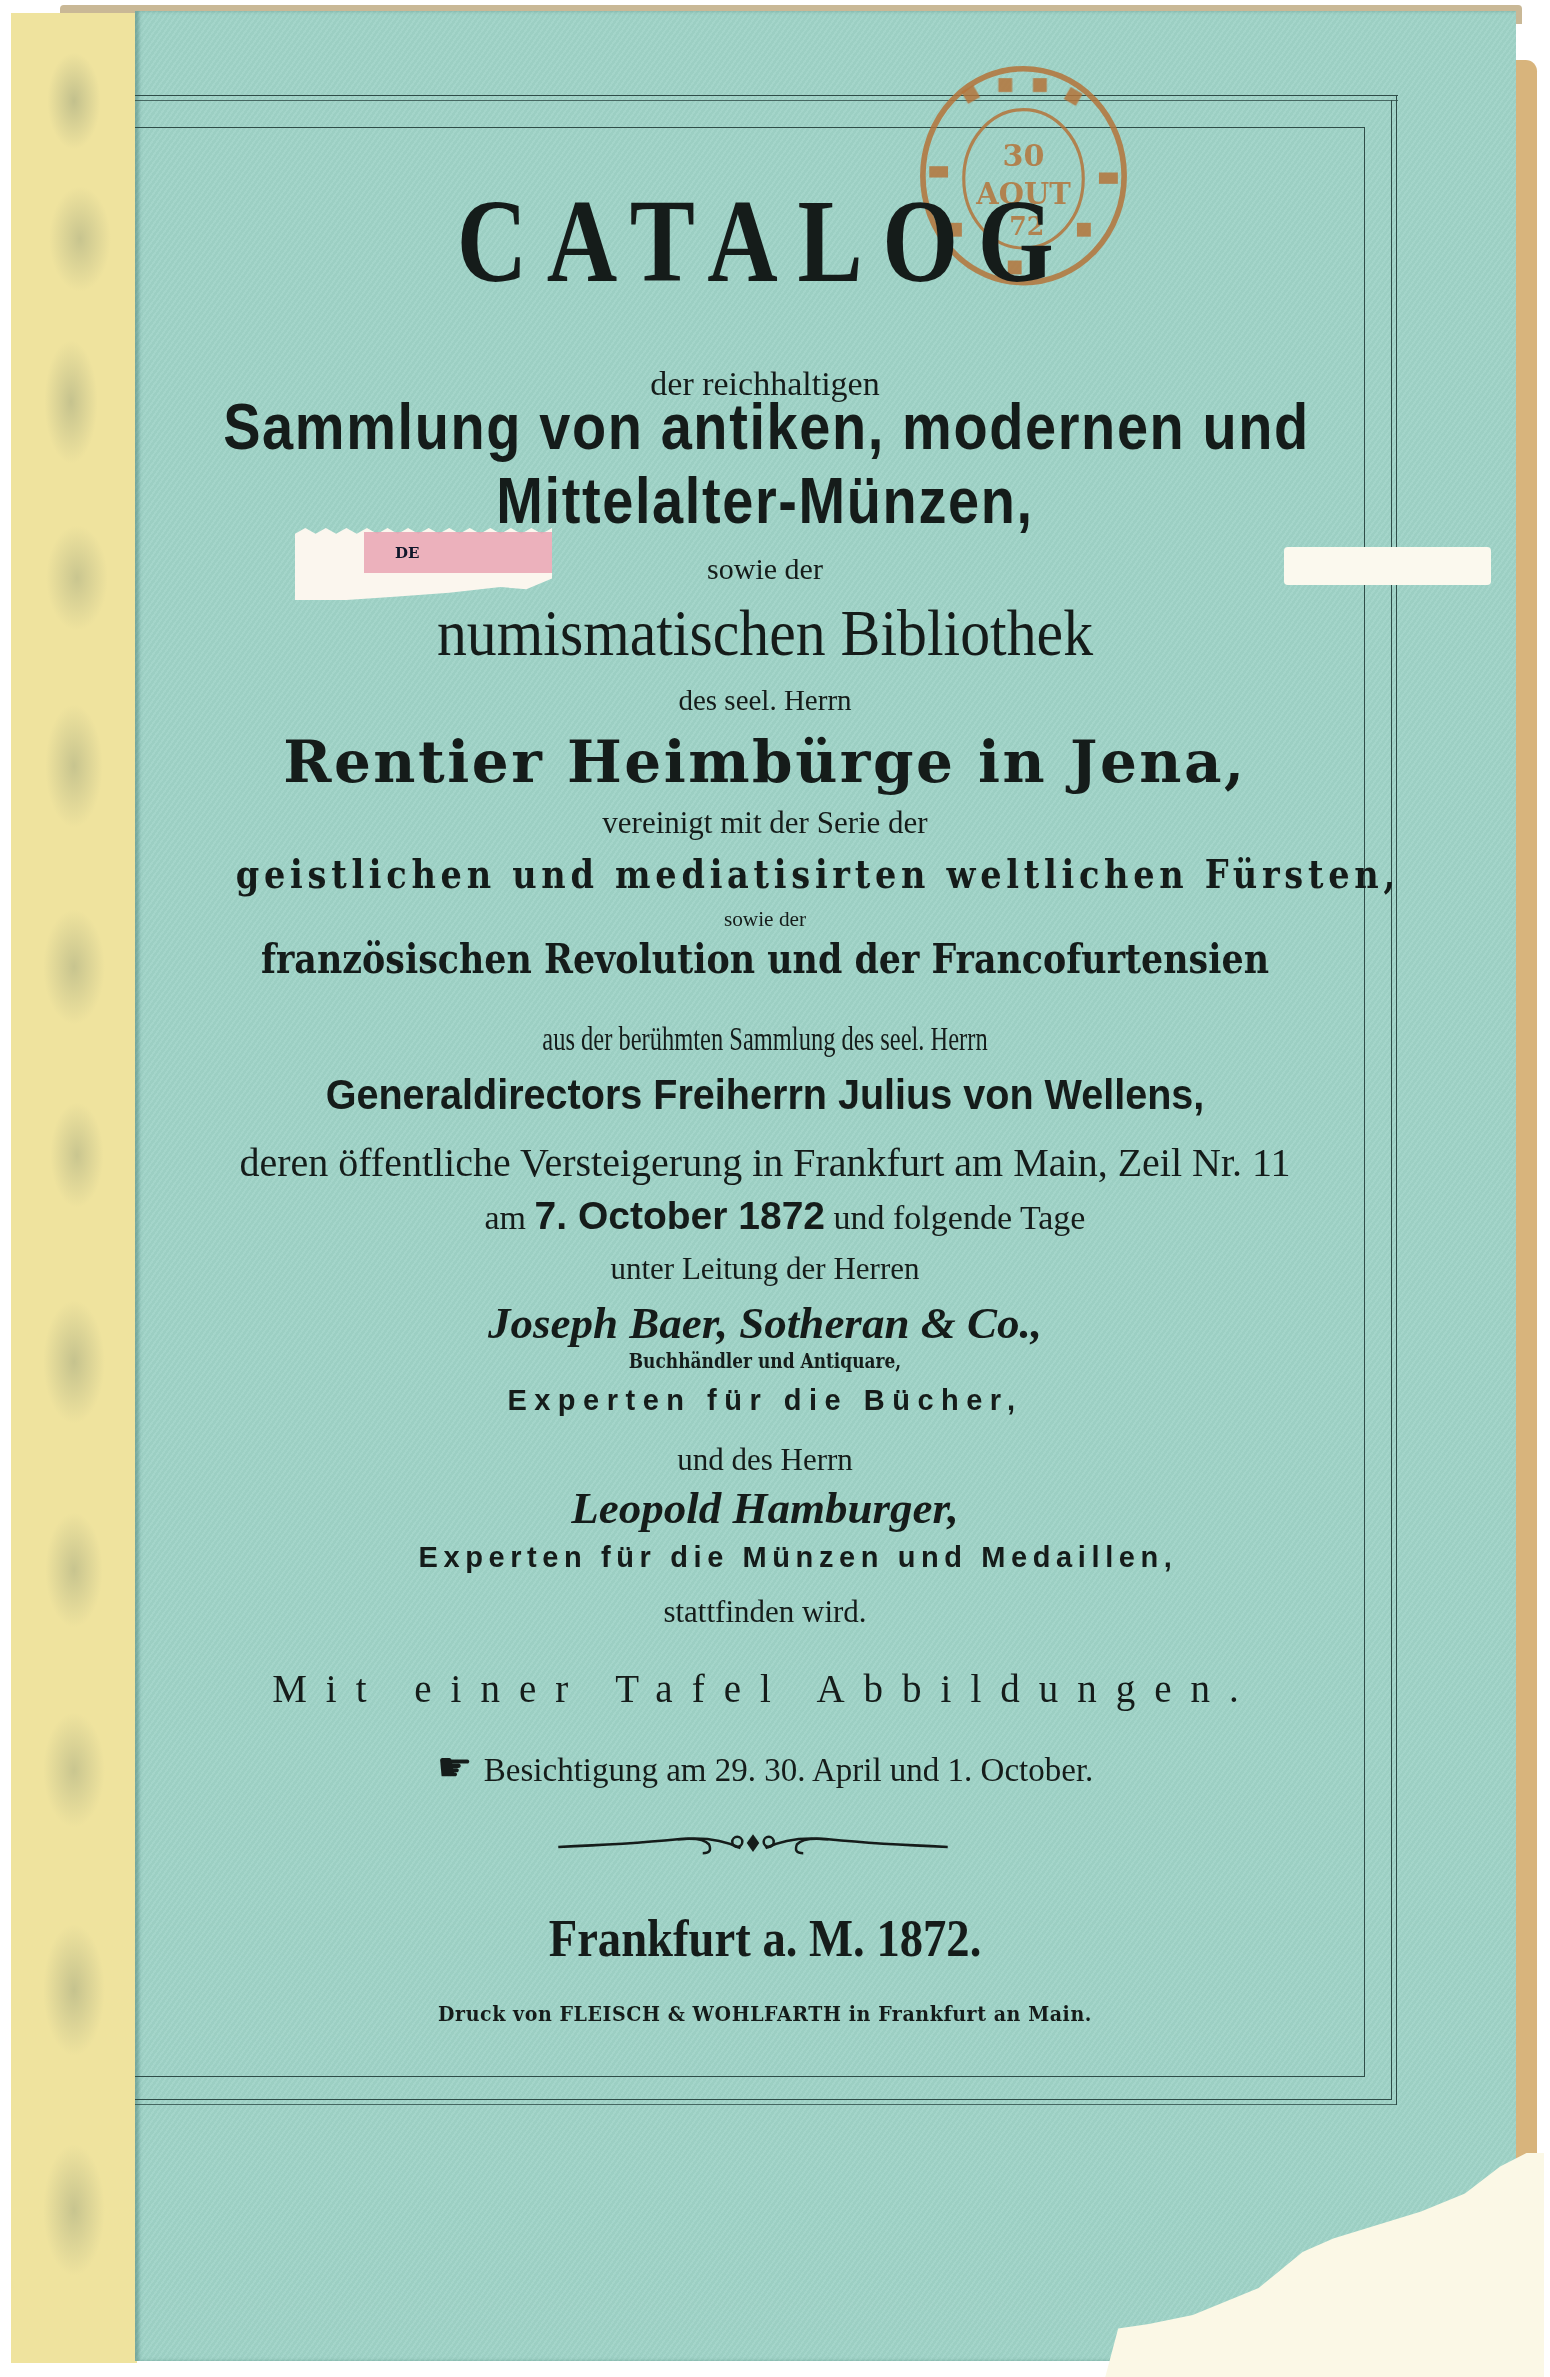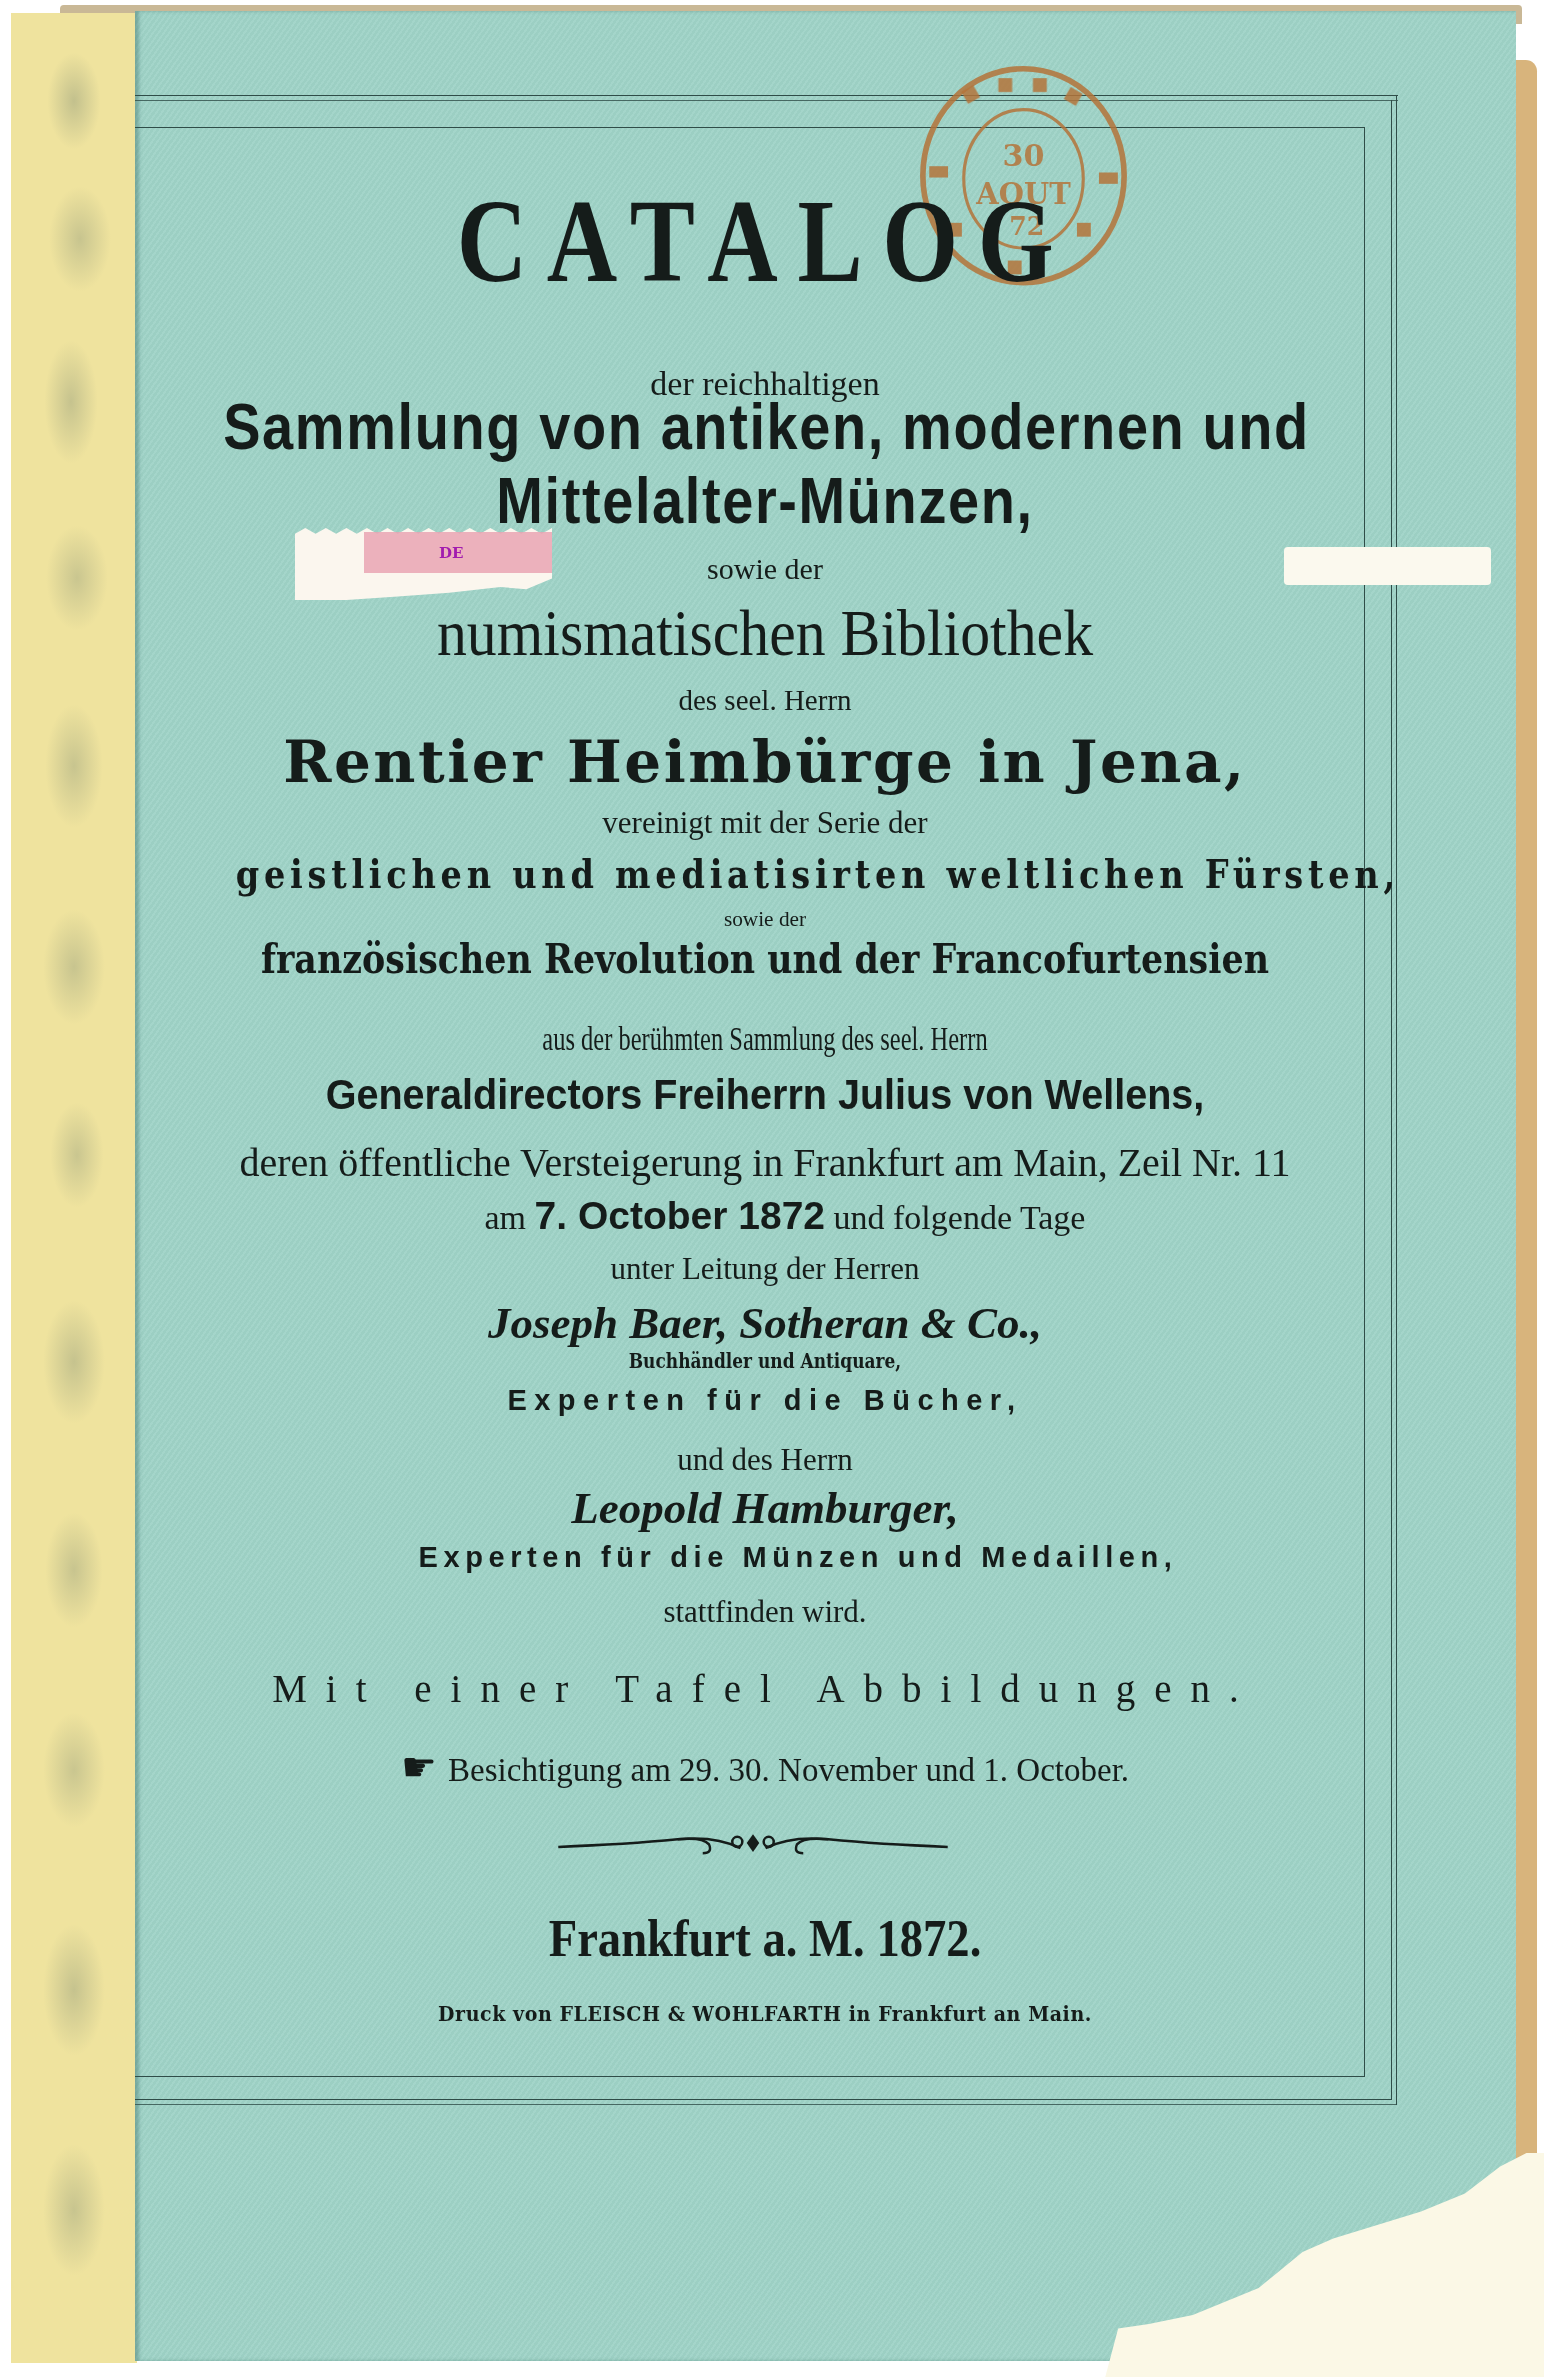--- a/index.html
+++ b/index.html
@@ -79,21 +79,21 @@
     <rect x="275" y="270" width="22" height="22"></rect>
     <rect x="165" y="330" width="22" height="22"></rect>
     <rect x="40" y="180" width="30" height="18"></rect>
     <rect x="310" y="190" width="30" height="18"></rect>
   </g>
 </svg>
 
 <div class="abs" style="left:295px;top:528px;width:257px;height:72px;">
   <div style="position:absolute;left:0;top:0;width:257px;height:72px;background:#fbf6ee;clip-path:polygon(0 8%,4% 0,8% 8%,12% 0,16% 8%,20% 0,24% 8%,28% 0,32% 8%,36% 0,40% 8%,44% 0,48% 8%,52% 0,56% 8%,60% 0,64% 8%,68% 0,72% 8%,76% 0,80% 8%,84% 0,88% 8%,92% 0,96% 8%,100% 0,100% 70%,90% 85%,80% 82%,60% 90%,40% 95%,20% 100%,0 100%);"></div>
   <div style="position:absolute;left:69px;top:3.8px;width:188px;height:41px;background:#e9a4b3;opacity:.85;"></div>
-  <div style="position:absolute;left:100px;top:16.3px;width:75px;height:19px;font:bold 15px 'DejaVu Serif',serif;color:#a21caf;margin-left:44px;">DE</div>
+  <div style="position:absolute;left:100px;top:16.3px;width:75px;height:19px;font:bold 15px 'DejaVu Serif',serif;color:#0f172a;">DE</div>
 </div>
 <div class="patch" style="left:1284px;top:547px;width:207px;height:38px;"></div>
 
 <div class="text lserif" style="top:182px;font-size:119px;font-weight:bold;letter-spacing:24px;line-height:119px;transform:scaleX(.82);">CATALOG</div>
 
 <div class="text lserif" style="top:333px;font-size:34px;margin-top:32px;">der reichhaltigen</div>
 
 <div class="text sans" style="top:389px;font-size:65px;font-weight:bold;transform:scaleX(.86);letter-spacing:1.9px;">Sammlung von antiken, modernen und</div>
 
 <div class="text sans" style="top:463px;font-size:65px;font-weight:bold;transform:scaleX(.86);letter-spacing:1.9px;">Mittelalter-Münzen,</div>
@@ -138,21 +138,21 @@
 
 <div class="text lserif" style="top:1482px;font-size:45px;font-weight:bold;font-style:italic;">Leopold Hamburger,</div>
 
 <div class="text sans" style="top:1541px;font-size:29px;font-weight:bold;letter-spacing:5.6px;margin-left:33px;">Experten für die Münzen und Medaillen,</div>
 
 <div class="text lserif" style="top:1594px;font-size:31px;">stattfinden wird.</div>
 
 <div class="text lserif" style="top:1666px;font-size:39px;letter-spacing:19px;">Mit einer Tafel Abbildungen.</div>
 
 <div class="text lserif" style="top:1744px;font-size:33px;">
-  <span style="font-family:'DejaVu Sans',sans-serif;font-size:40px;margin-right:11.3px;">☛</span><span>Besichtigung am 29. 30. November und 1. October.</span>
+  <span style="font-family:'DejaVu Sans',sans-serif;font-size:40px;margin-right:11.3px;">☛</span><span>Besichtigung am 29. 30. April und 1. October.</span>
 </div>
 
 <svg class="abs" style="left:552px;top:1823px;width:402px;height:44px;" viewBox="0 0 640 70">
   <g fill="none" stroke="#151c1a" stroke-width="4">
     <path d="M10 38 Q120 34 200 26 Q240 22 250 34 Q256 48 240 48"></path>
     <path d="M630 38 Q520 34 440 26 Q400 22 390 34 Q384 48 400 48"></path>
     <path d="M200 26 Q260 20 300 40"></path>
     <path d="M440 26 Q380 20 340 40"></path>
     <circle cx="295" cy="30" r="8"></circle>
     <circle cx="345" cy="30" r="8"></circle>

